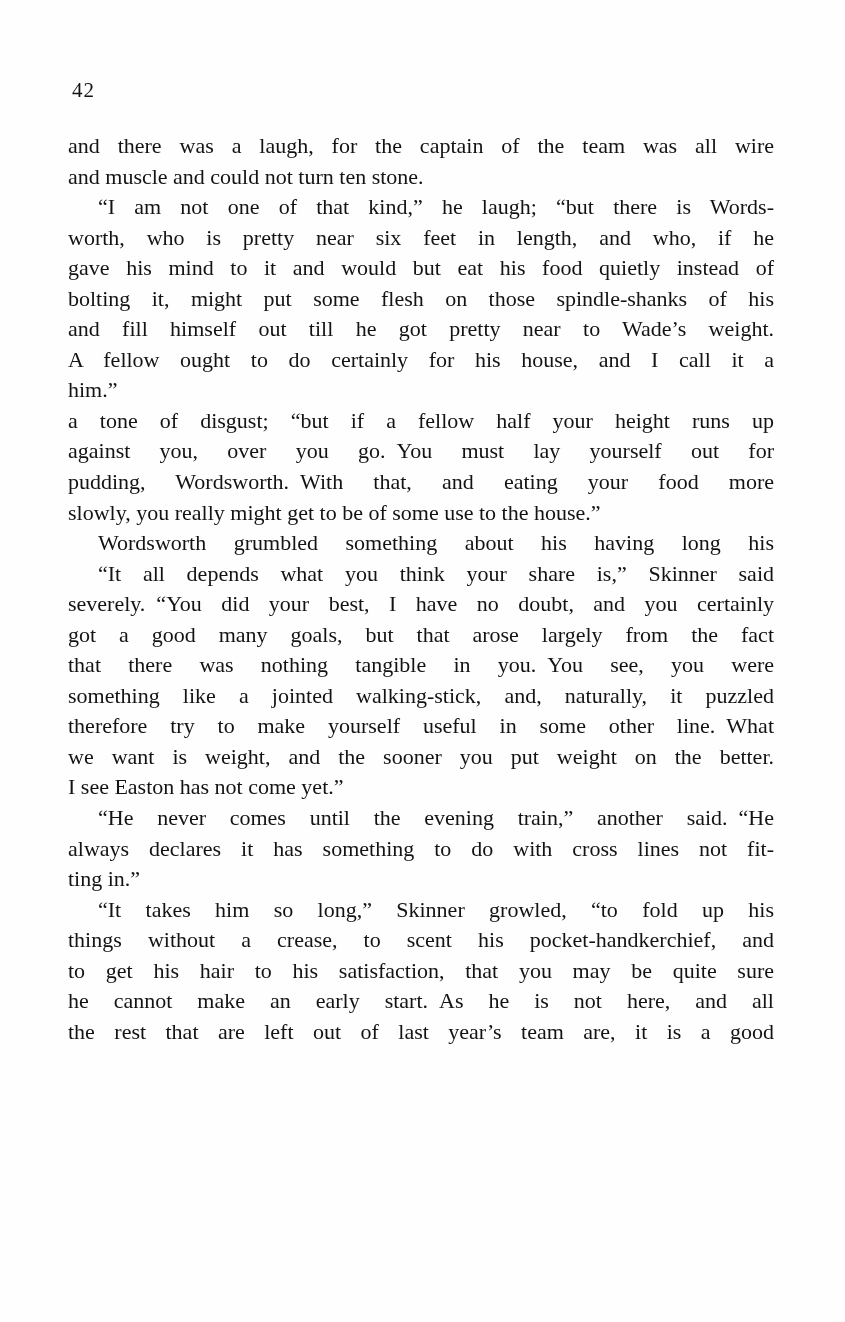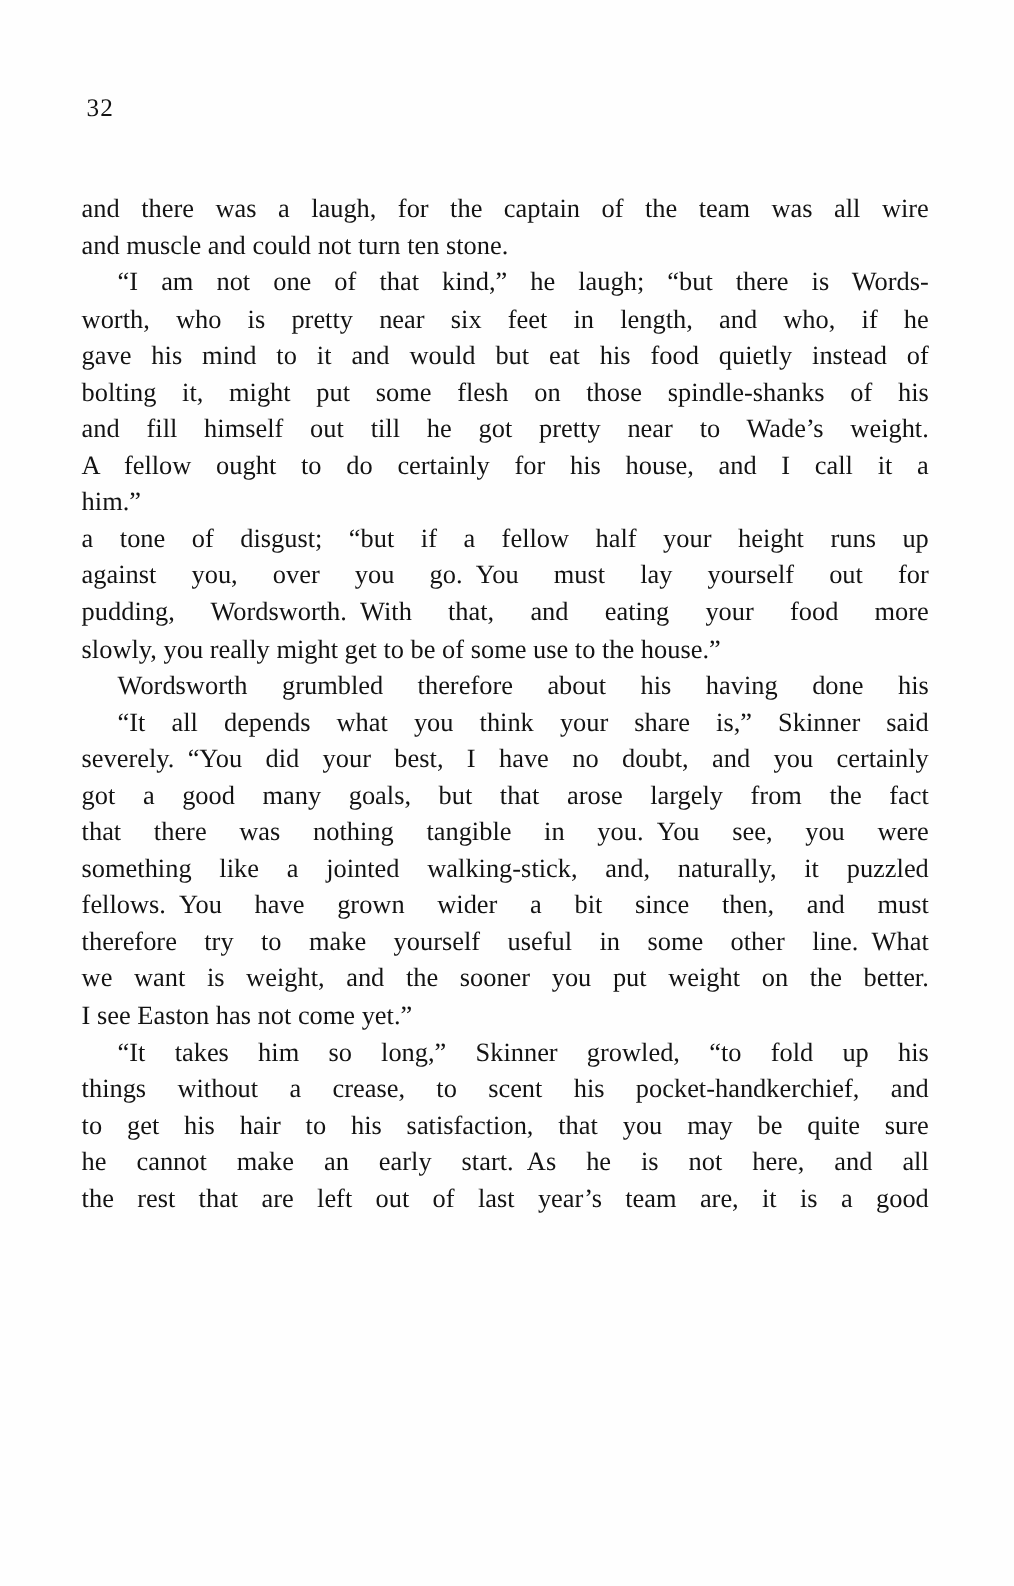--- a/index.html
+++ b/index.html
@@ -39,40 +39,39 @@
     word-spacing:7px;
     padding-top:3px;
   }
   .text-block{
     position:absolute;
     top:131px;
     left:68px;
     width:706px;
     font-size:22px;
     line-height:30.55px;
-    margin-top:28px;
   }
   .line{
     text-align:justify;
     text-align-last:justify;
     min-height:30.55px;
   }
   .line.last{
     text-align-last:left;
   }
   .line.indent{
     padding-left:30px;
   }
 </style>
 </head>
 <body>
 
 <div class="page">
   <header class="running-head">
-    <span class="page-num">32</span>
+    <span class="page-num">42</span>
   </header>
 
   <main class="text-block" id="text-block">
 
   <div class="para">
         <div class="line">and there was a laugh, for the captain of the team was all wire</div>
         <div class="line last">and muscle and could not turn ten stone.</div>
       </div>
       <div class="para">
         <div class="line indent">“I am not one of that kind,” he laugh; “but there is Words-</div>
@@ -83,32 +82,36 @@
         <div class="line">A fellow ought to do certainly for his house, and I call it a</div>
         <div class="line last">him.”</div>
       </div>
       <div class="para">
         <div class="line">a tone of disgust; “but if a fellow half your height runs up</div>
         <div class="line">against you, over you go. You must lay yourself out for</div>
         <div class="line">pudding, Wordsworth. With that, and eating your food more</div>
         <div class="line last">slowly, you really might get to be of some use to the house.”</div>
       </div>
       <div class="para">
-        <div class="line indent">Wordsworth grumbled therefore about his having done his</div>
+        <div class="line indent">Wordsworth grumbled something about his having long his</div>
       </div>
       <div class="para">
         <div class="line indent">“It all depends what you think your share is,” Skinner said</div>
         <div class="line">severely. “You did your best, I have no doubt, and you certainly</div>
         <div class="line">got a good many goals, but that arose largely from the fact</div>
         <div class="line">that there was nothing tangible in you. You see, you were</div>
         <div class="line">something like a jointed walking-stick, and, naturally, it puzzled</div>
-        <div class="line">fellows. You have grown wider a bit since then, and must</div>
         <div class="line">therefore try to make yourself useful in some other line. What</div>
         <div class="line">we want is weight, and the sooner you put weight on the better.</div>
         <div class="line last">I see Easton has not come yet.”</div>
+      </div>
+      <div class="para">
+        <div class="line indent">“He never comes until the evening train,” another said. “He</div>
+        <div class="line">always declares it has something to do with cross lines not fit-</div>
+        <div class="line last">ting in.”</div>
       </div>
       <div class="para">
         <div class="line indent">“It takes him so long,” Skinner growled, “to fold up his</div>
         <div class="line">things without a crease, to scent his pocket-handkerchief, and</div>
         <div class="line">to get his hair to his satisfaction, that you may be quite sure</div>
         <div class="line">he cannot make an early start. As he is not here, and all</div>
         <div class="line">the rest that are left out of last year’s team are, it is a good</div>
       </div>
     </main>
 </div>

